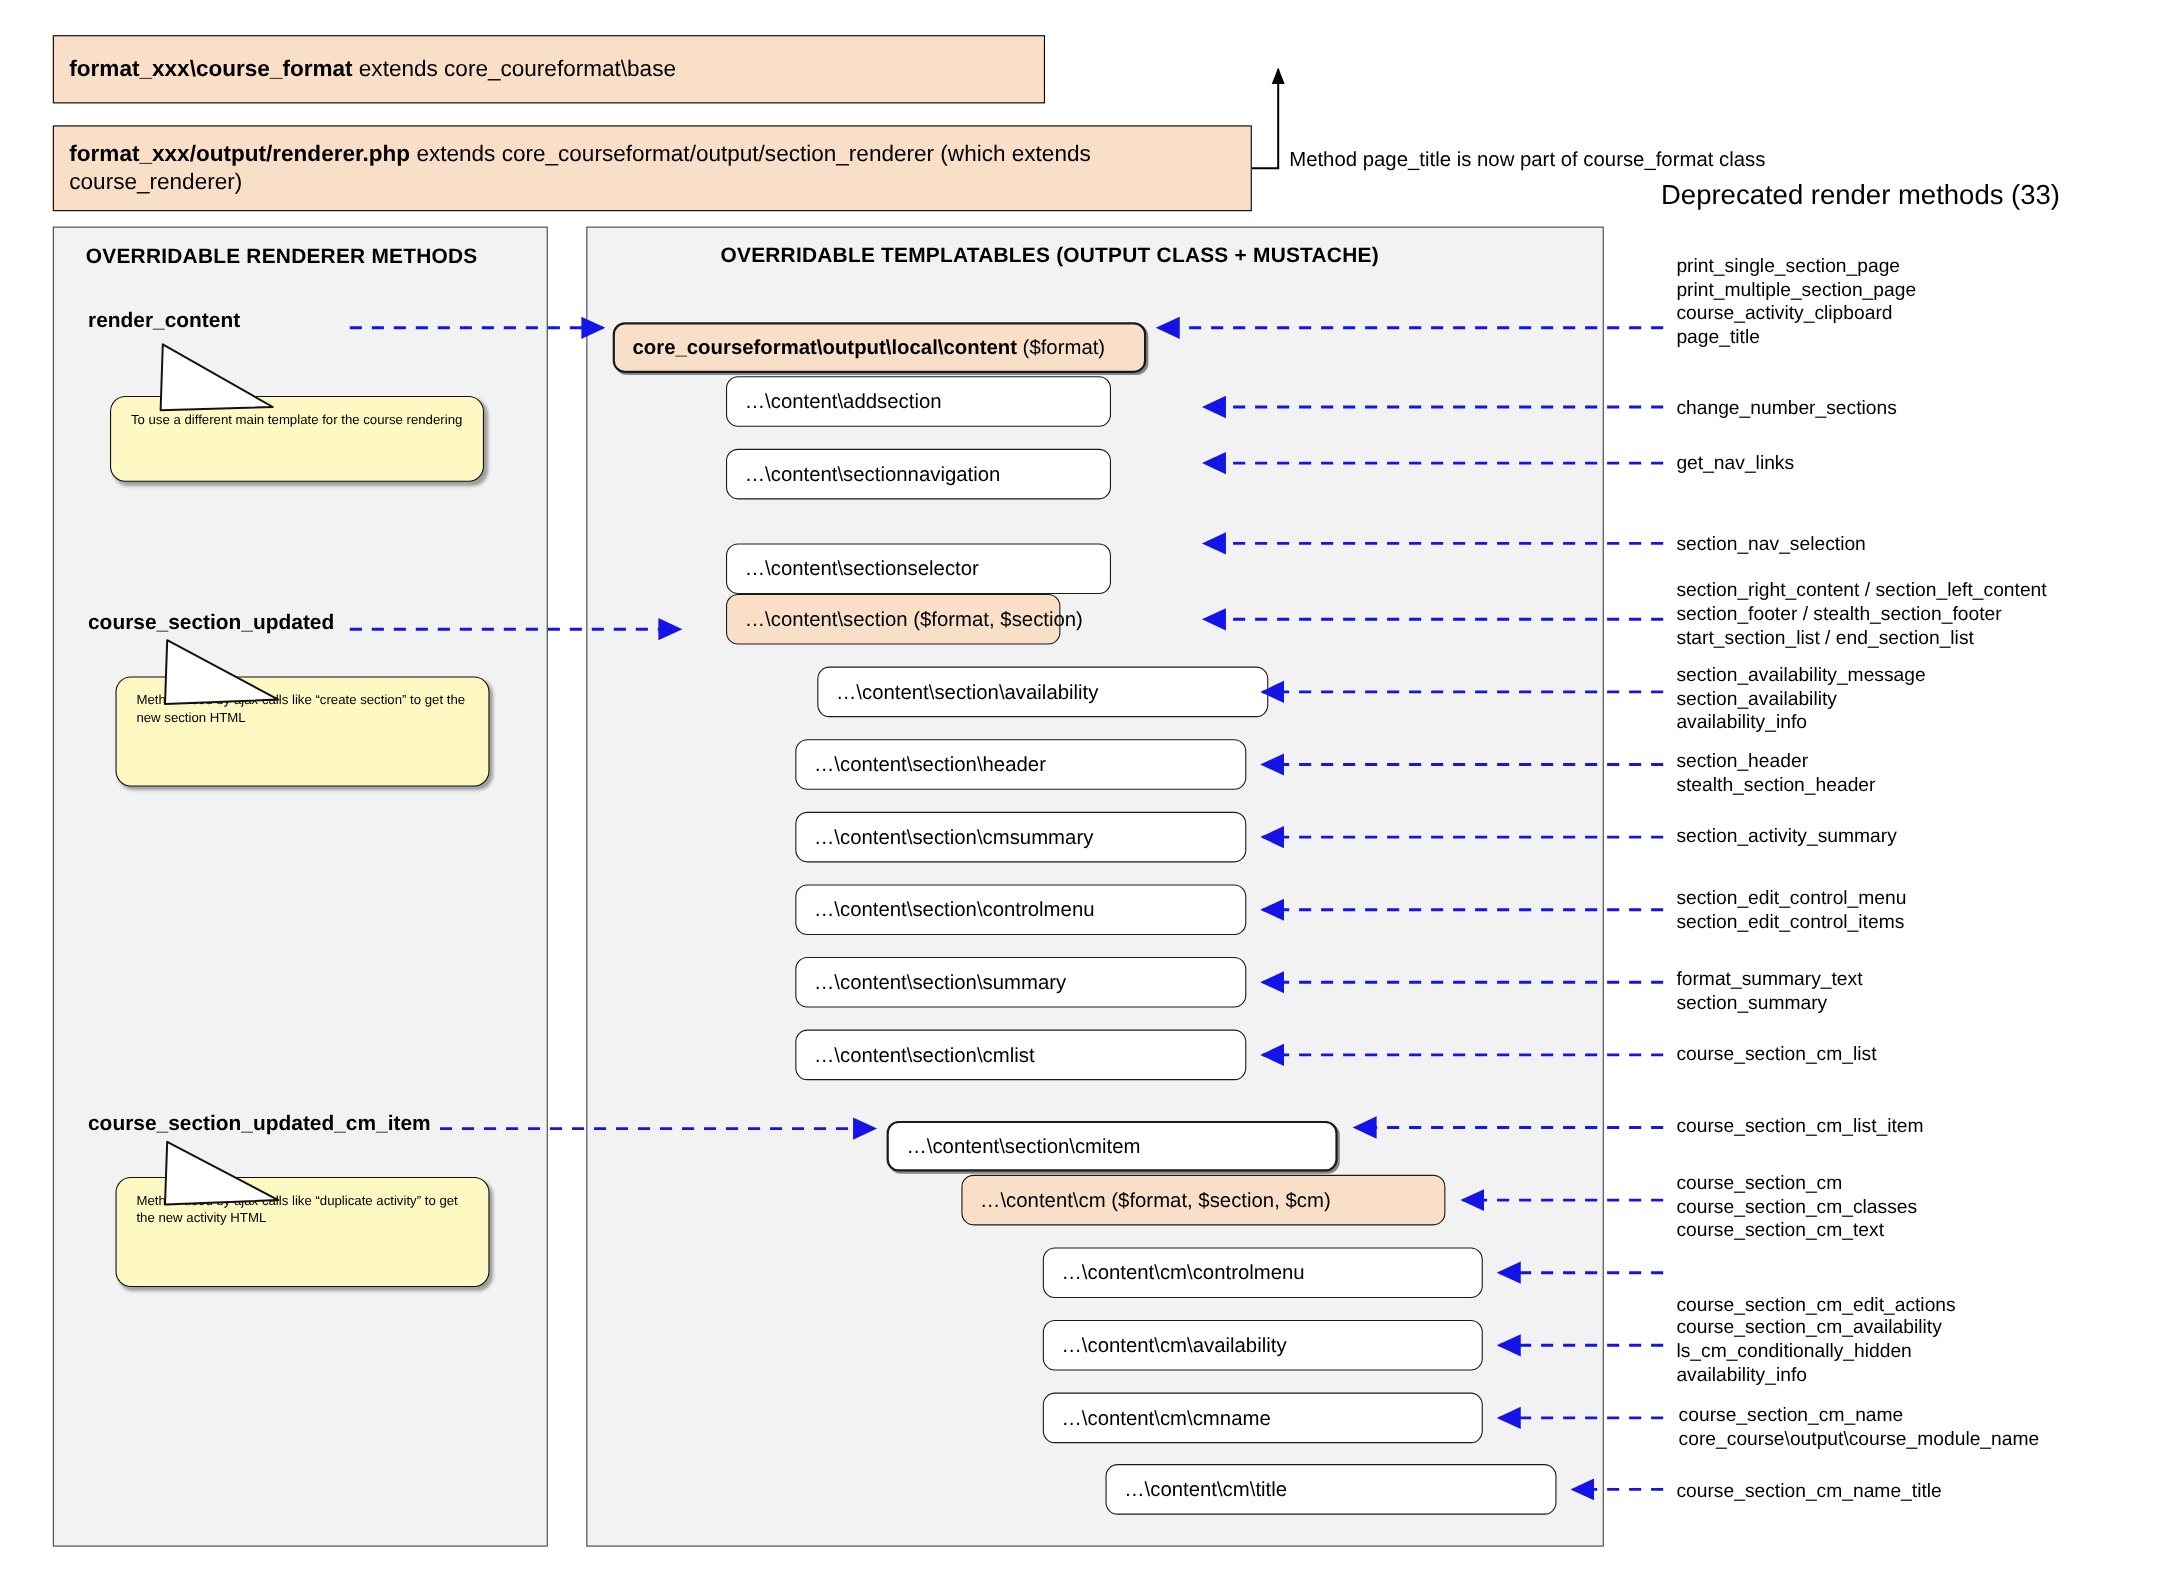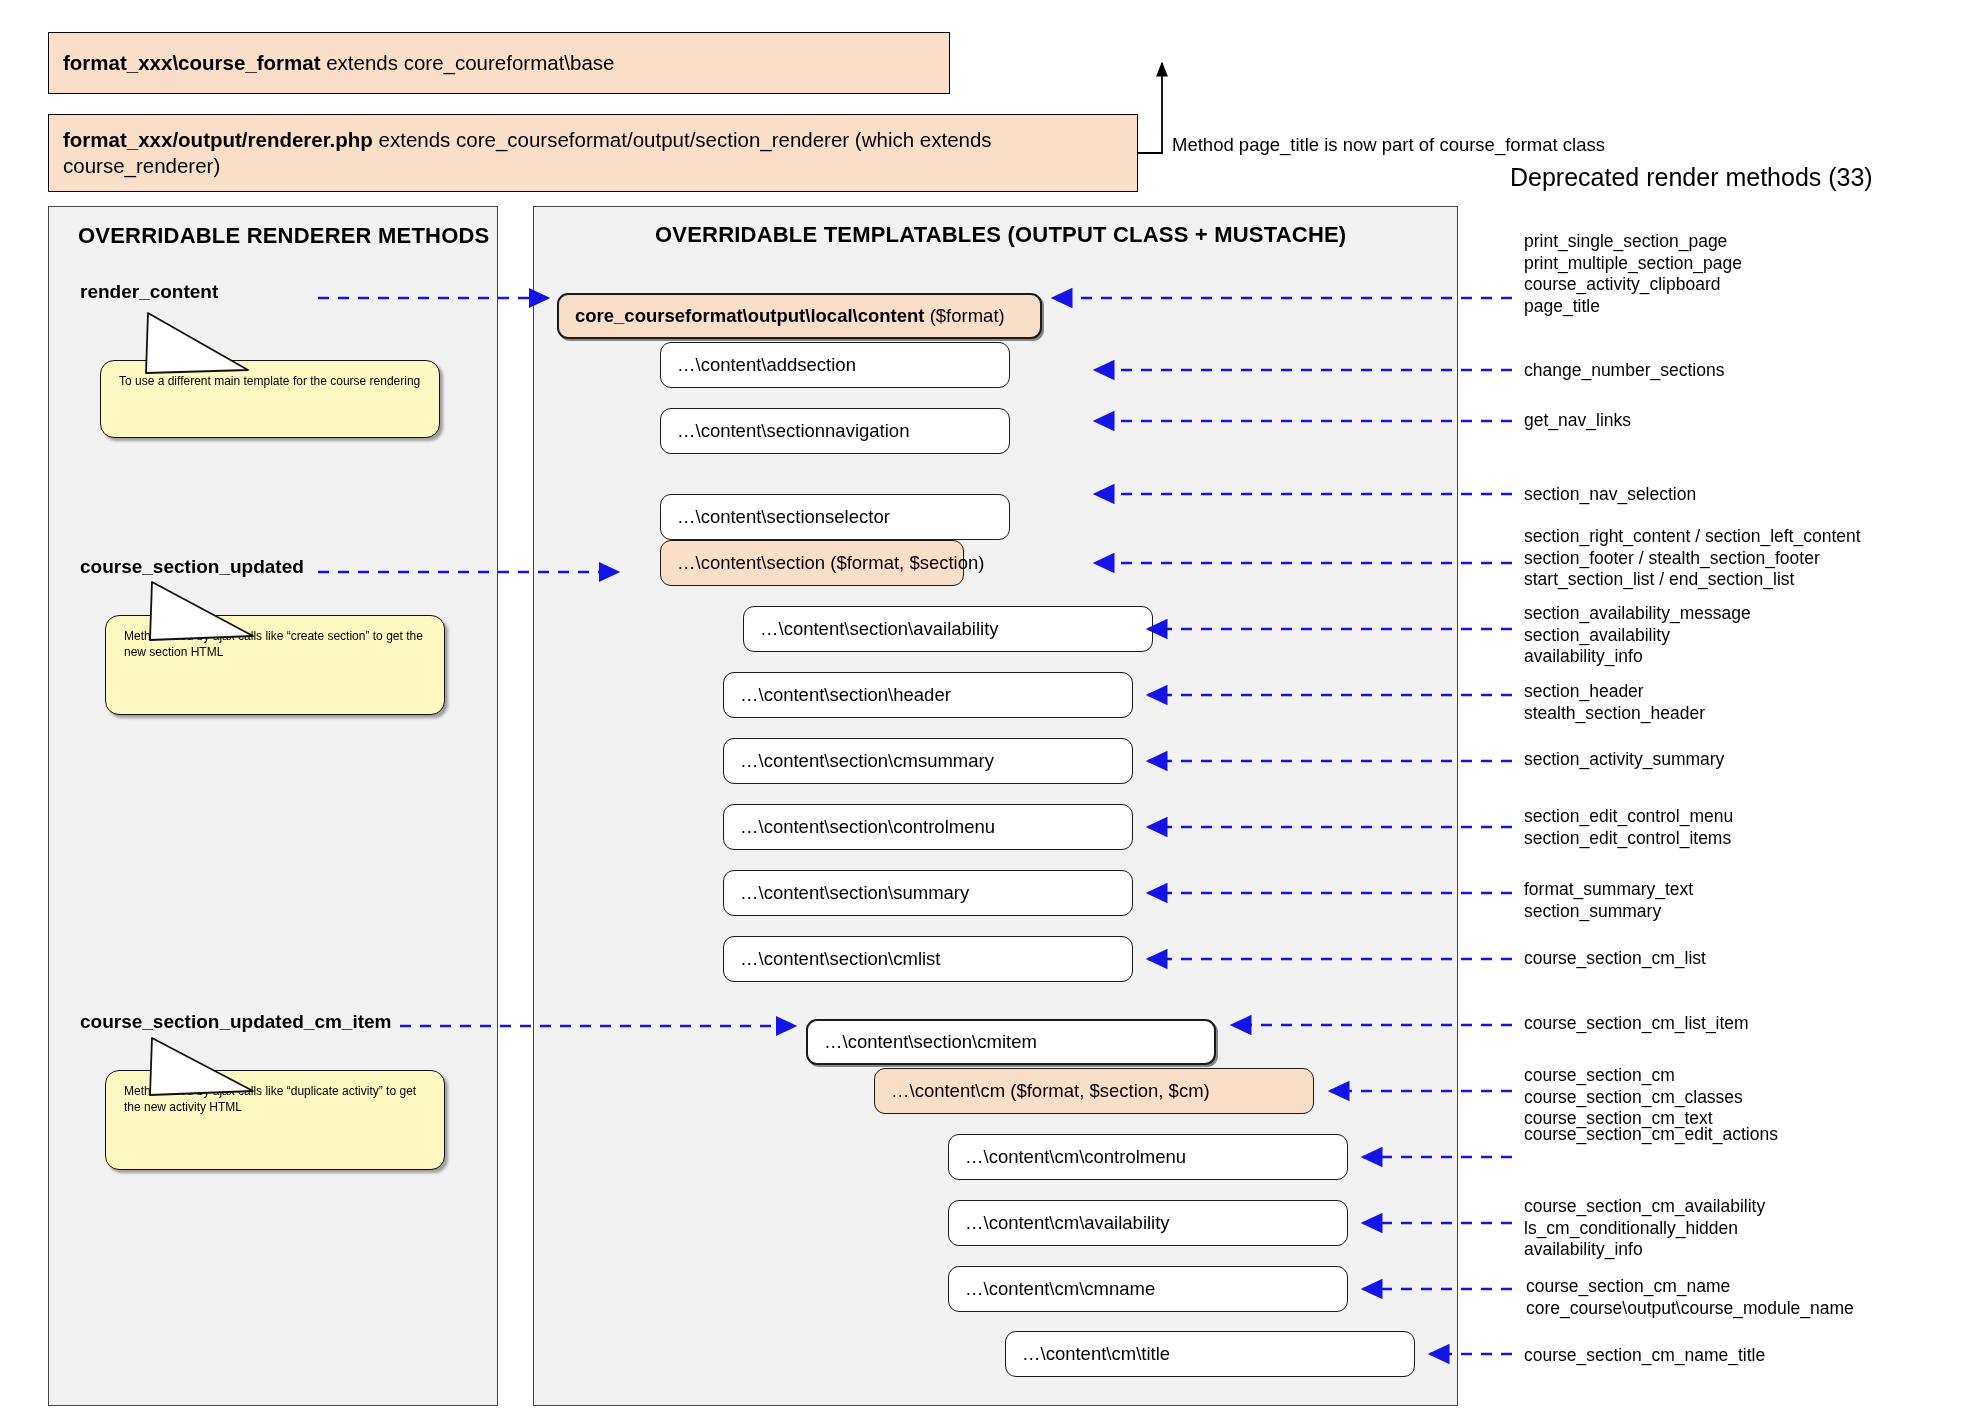--- a/index.html
+++ b/index.html
@@ -16,21 +16,21 @@
     display:flex;align-items:center;
     padding:0 14px;font-size:20.5px;line-height:1.28;
   }
   .hdrbox b{font-weight:bold;}
 
   
   .panel{
     background:#f2f2f2;border:1.4px solid #444;
   }
   .panel-title{
-    position:absolute;font-weight:bold;font-size:22px;
+    position:absolute;font-weight:bold;font-size:19px;
     letter-spacing:.2px;white-space:nowrap;
   }
 
   
   .tbox{
     border:1.6px solid #1a1a1a;border-radius:11px;
     background:#ffffff;display:flex;align-items:center;
     padding:0 16px;font-size:18.5px;white-space:nowrap;
   }
   .tbox.accent{background:#fadfc8;}
@@ -206,21 +206,21 @@
   <div>course_section_cm_list</div>
 </div>
 <div class="deplist" style="left:1524px;top:1013px;">
   <div>course_section_cm_list_item</div>
 </div>
 <div class="deplist" style="left:1524px;top:1065px;">
   <div>course_section_cm</div>
   <div>course_section_cm_classes</div>
   <div>course_section_cm_text</div>
 </div>
-<div class="deplist" style="left:1524px;top:1124px;text-align:right;">
+<div class="deplist" style="left:1524px;top:1176px;text-align:right;">
   <div>course_section_cm_edit_actions</div>
 </div>
 <div class="deplist" style="left:1524px;top:1196px;">
   <div>course_section_cm_availability</div>
   <div>ls_cm_conditionally_hidden</div>
   <div>availability_info</div>
 </div>
 <div class="deplist" style="left:1526px;top:1276px;">
   <div>course_section_cm_name</div>
   <div>core_course\output\course_module_name</div>

